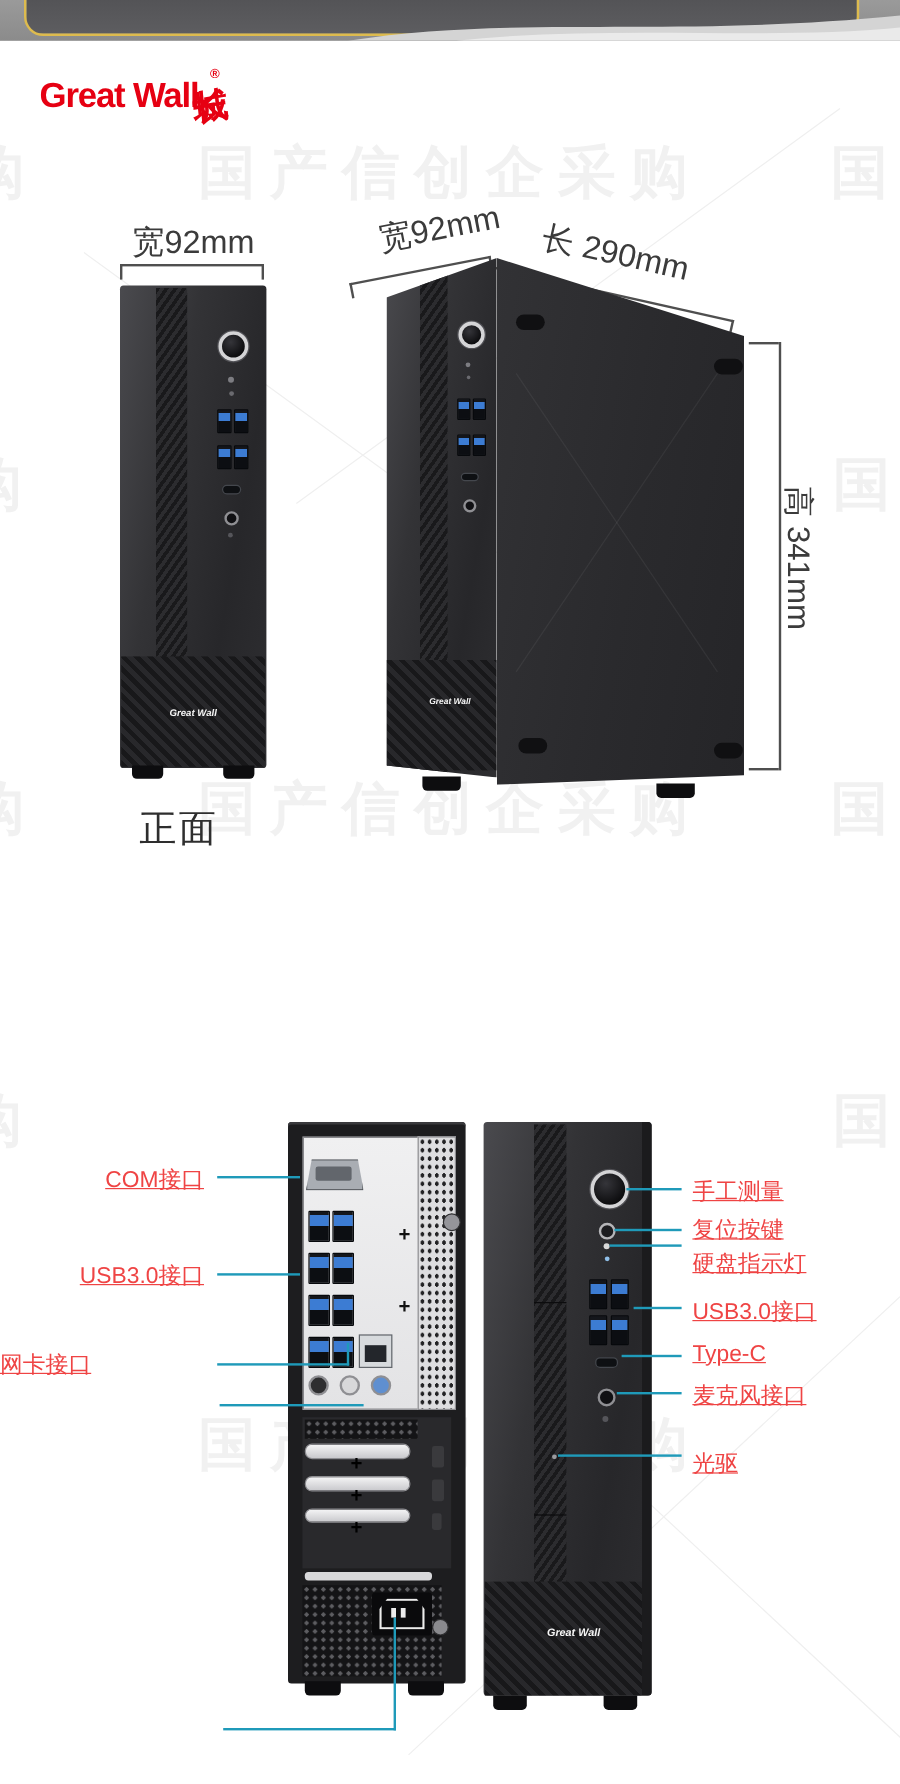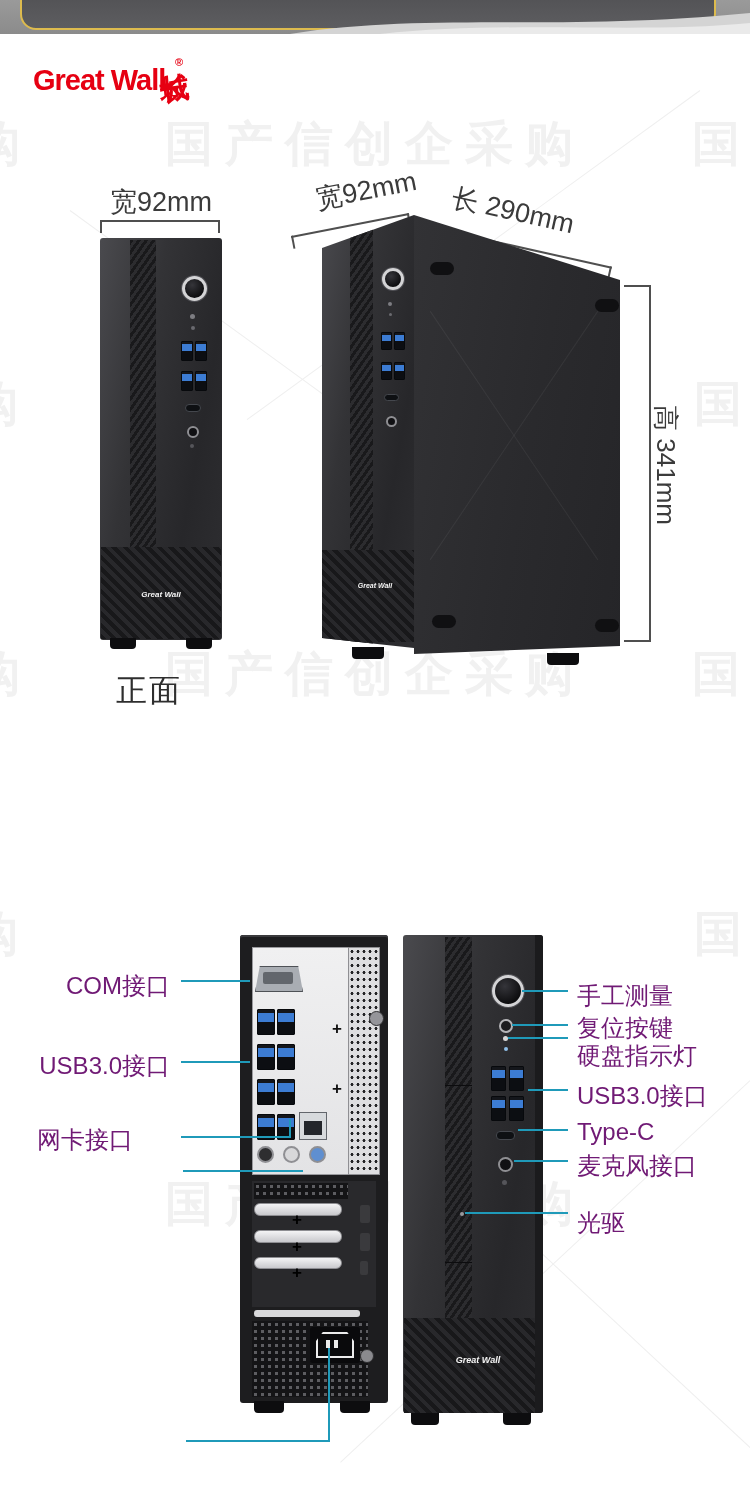--- a/index.html
+++ b/index.html
@@ -32,21 +32,21 @@
   
   .bracket-h{position:absolute;border-top:2px solid #4f4f4f;}
   .bracket-h::before,.bracket-h::after{content:"";position:absolute;top:-2px;width:2px;height:13px;background:#4f4f4f;}
   .bracket-h::before{left:0;}.bracket-h::after{right:0;}
   .bracket-v{position:absolute;border-right:2px solid #4f4f4f;}
   .bracket-v::before,.bracket-v::after{content:"";position:absolute;right:0;height:2px;width:25px;background:#4f4f4f;}
   .bracket-v::before{top:0;}.bracket-v::after{bottom:0;}
   .dim{position:absolute;font-size:27px;color:#3b3b3b;white-space:nowrap;}
   .view-label{position:absolute;font-size:31px;color:#2e2e2e;text-align:center;letter-spacing:2px;}
   
-  .co{position:absolute;font-size:24px;color:#701a75;white-space:nowrap;}
+  .co{position:absolute;font-size:19px;color:#ef4444;white-space:nowrap;text-decoration:underline;}
   .co-line{position:absolute;background:#1f9ab9;}
   
   .plate{position:absolute;background:linear-gradient(180deg,#f0f0f1,#e3e3e5);border:1px solid #9a9a9e;}
   .slotbar{position:absolute;background:linear-gradient(180deg,#f4f4f5,#c9c9cd);border-radius:6px;border:1px solid #8e8e92;}
   .plus{position:absolute;color:#0c0c0c;font-size:17px;font-weight:bold;line-height:15px;}
   .venty{background-color:#dedee0;background-image:radial-gradient(#232325 1.4px,transparent 1.6px);background-size:6px 7px;}
   .honey{background-color:#141416;background-image:radial-gradient(#5d5d61 1.6px,transparent 1.8px);background-size:7px 7px;}
 </style>
 </head>
 <body>
@@ -225,21 +225,21 @@
     <div class="foot" style="left:8px;top:478px;width:28px;height:12px;"></div>
     <div class="foot" style="left:100px;top:478px;width:28px;height:12px;"></div>
   </div>
 
   <div class="co" style="left:0;top:970px;width:170px;text-align:right;">COM接口</div>
   <div class="co-line" style="left:181px;top:980px;width:69px;height:2px;"></div>
 
   <div class="co" style="left:0;top:1050px;width:170px;text-align:right;">USB3.0接口</div>
   <div class="co-line" style="left:181px;top:1061px;width:69px;height:2px;"></div>
 
-  <div class="co" style="left:0;top:1124px;width:170px;text-align:center;">网卡接口</div>
+  <div class="co" style="left:0;top:1124px;width:170px;text-align:left;">网卡接口</div>
   <div class="co-line" style="left:181px;top:1136px;width:110px;height:2px;"></div>
   <div class="co-line" style="left:289px;top:1119px;width:2px;height:19px;"></div>
 
   <div class="co-line" style="left:183px;top:1170px;width:120px;height:2px;"></div>
 
   <div class="co-line" style="left:186px;top:1440px;width:144px;height:2px;"></div>
   <div class="co-line" style="left:328px;top:1348px;width:2px;height:94px;"></div>
 
   <div class="co" style="left:577px;top:980px;">手工测量</div>
   <div class="co-line" style="left:522px;top:990px;width:46px;height:2px;"></div>

